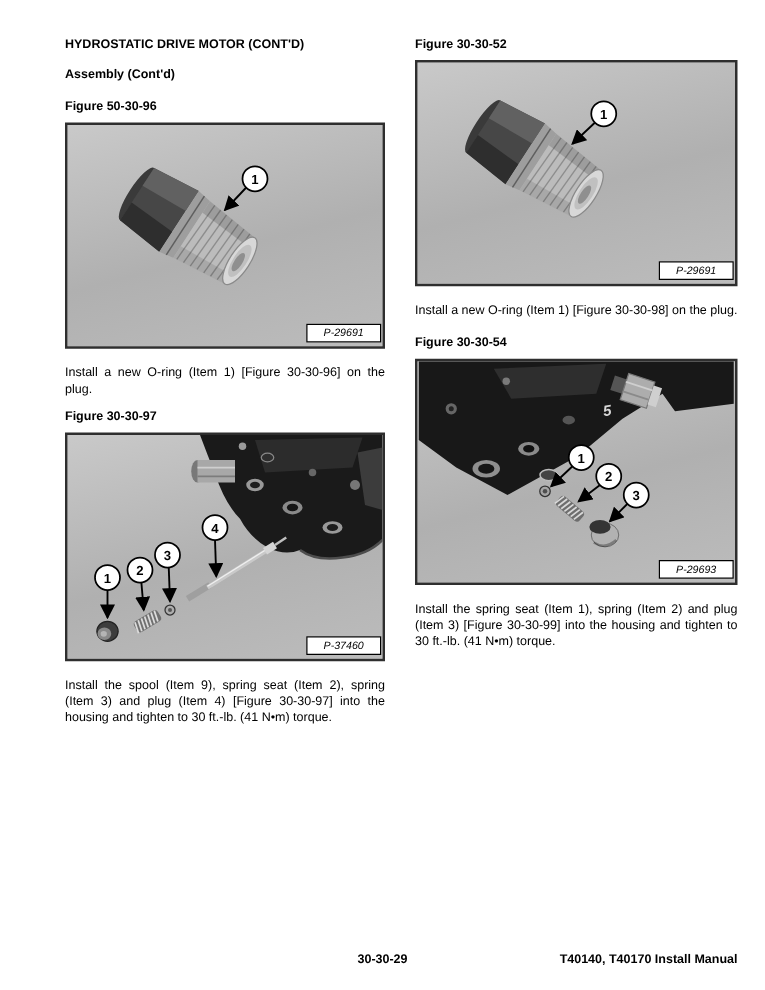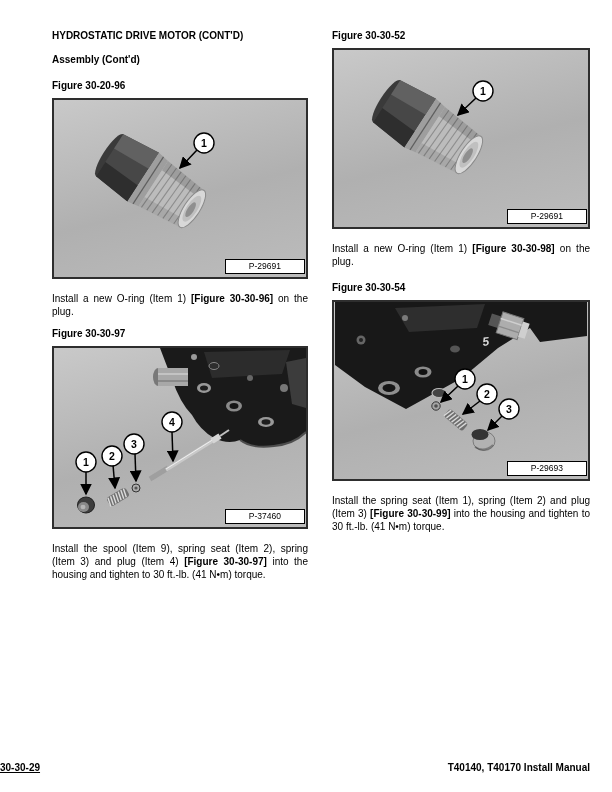--- a/index.html
+++ b/index.html
@@ -12,41 +12,41 @@
   .h2{margin-top:12px;}
   .h3{margin-top:14px;margin-bottom:6px;}
   .h3.tight{margin-top:10px;}
   .col-right .h3:first-child{margin-top:0;}
   figure{margin:0;position:relative;border:2px solid #2e2e2e;
          background:linear-gradient(165deg,#c9c9c9 0%,#b0b0b0 55%,#bcbcbc 100%);}
   .fig-h177{height:177px;}
   .fig-h179{height:179px;}
   figure svg{display:block;width:100%;height:100%;}
   p.instr{font-size:10px;line-height:13px;margin:13px 0 0 0;text-align:justify;}
-  p.instr b{font-weight:bold;}
+  p.instr b{font-weight:normal;}
   .photo-id{position:absolute;right:1px;bottom:3px;background:#fff;border:1px solid #000;
-            font-size:8.5px;line-height:11px;padding:1px 23px;font-family:"Liberation Sans",sans-serif;}
+            font-size:8.5px;line-height:11px;padding:1px 13px;font-family:"Liberation Sans",sans-serif;font-style:italic;}
   .callout line{stroke:#000;stroke-width:1.5;}
   .callout circle{fill:#fff;stroke:#000;stroke-width:1.4;}
   .callout text{font-family:"Liberation Sans",sans-serif;font-size:10.5px;font-weight:bold;fill:#000;}
   .marking{font-family:"Liberation Sans",sans-serif;font-size:12px;font-style:italic;font-weight:bold;fill:#d8d8d8;}
   .footer{position:absolute;top:762px;left:0;width:100%;height:14px;font-size:10px;font-weight:bold;}
-  .footer .page-num{display:block;width:100%;text-decoration:underline;}
+  .footer .page-num{display:block;text-align:center;width:100%;}
   .footer .manual{position:absolute;right:22px;top:0;}
 </style>
 </head>
 <body>
 
 <div class="page">
 
   <div class="col col-left">
     <div class="h1">HYDROSTATIC DRIVE MOTOR (CONT'D)</div>
     <div class="h2">Assembly (Cont'd)</div>
 
-    <div class="h3">Figure 30-20-96</div>
+    <div class="h3">Figure 50-30-96</div>
     <figure class="fig-h177">
       <svg viewBox="0 0 252 177">
         <defs>
           <marker id="aw96" markerWidth="8" markerHeight="8" refX="7" refY="4" orient="auto">
             <path d="M0,0 L8,4 L0,8 Z" fill="#000"></path>
           </marker>
         </defs>
         <g transform="translate(106,88) rotate(33)">
           <ellipse cx="-60" cy="0" rx="6.5" ry="25" fill="#3a3a3a"></ellipse>
           <path d="M-60,-25 L-20,-29 L-20,29 L-60,25 Z" fill="#474747"></path>

